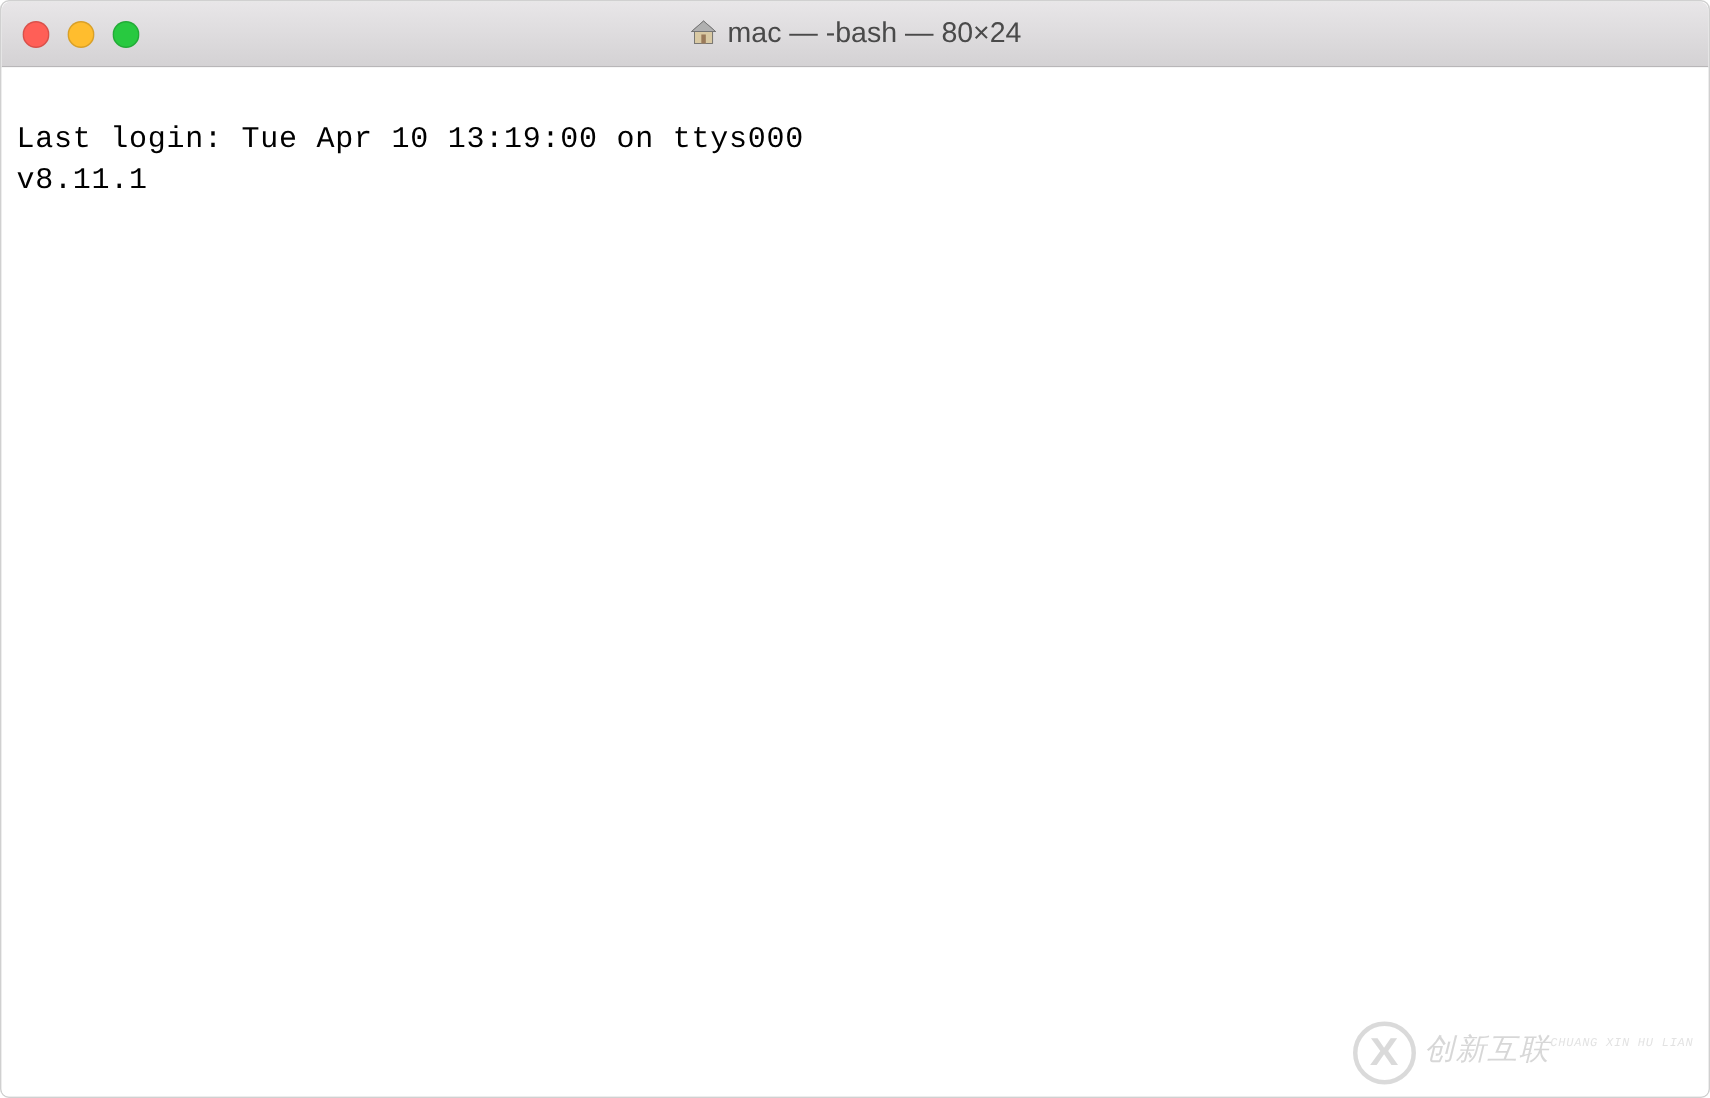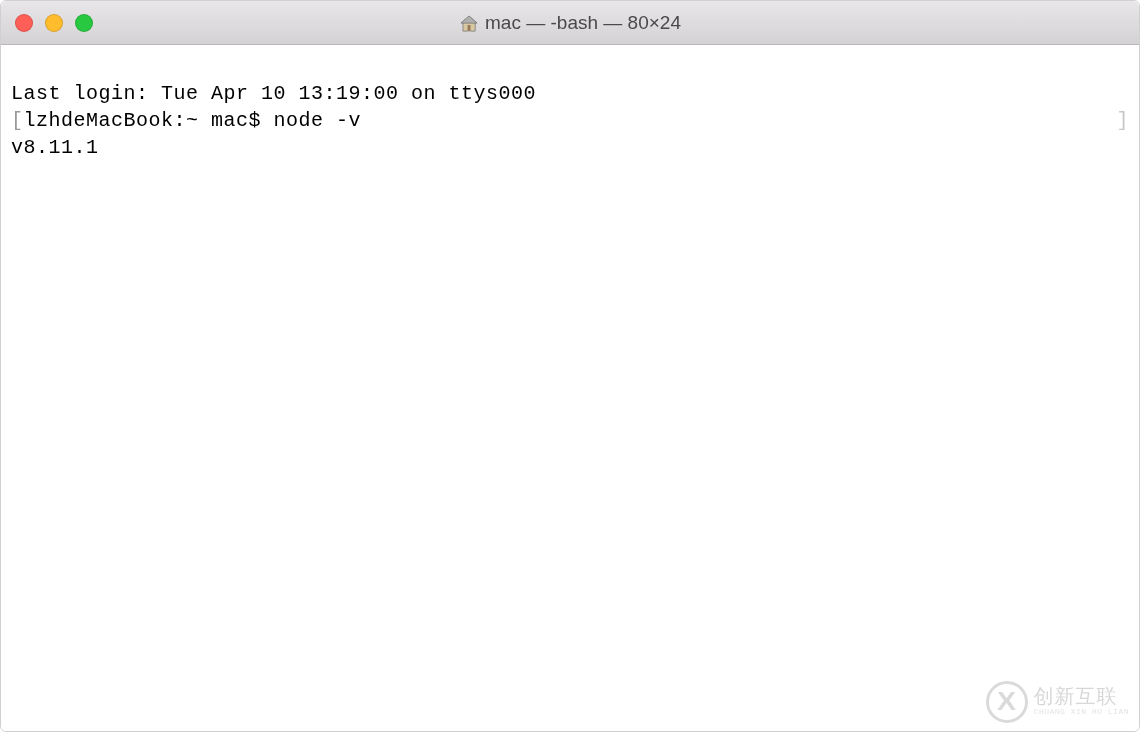--- a/index.html
+++ b/index.html
@@ -39,21 +39,21 @@
       border: 0.5px solid rgba(0,0,0,0.15);
     }
     .close-btn { background: #ff5f57; }
     .minimize-btn { background: #ffbd2e; }
     .zoom-btn { background: #28c940; }
     .title-area {
       position: absolute;
       left: 50%;
       transform: translateX(-50%);
       display: flex;
-      align-items: flex-end;
+      align-items: flex-start;
       gap: 6px;
       color: #4a4a4a;
       font-size: 19px;
     }
     .home-icon {
       width: 20px;
       height: 20px;
       display: inline-flex;
       align-items: center;
       justify-content: center;
@@ -121,22 +121,23 @@
     }
     .logo-x {
       color: #bdbdbd;
       font-size: 26px;
       font-weight: bold;
       font-family: sans-serif;
       transform: scaleX(1.1);
     }
     .logo-text {
       display: flex;
-      flex-direction: column;
+      flex-direction: row;
       line-height: 1;
+      font-style: italic;
     }
     .logo-main {
       color: #b8b8b8;
       font-size: 20px;
       font-weight: 500;
       letter-spacing: 1px;
     }
     .logo-sub {
       color: #cccccc;
       font-size: 8px;
@@ -159,21 +160,21 @@
         <rect x="4" y="9" width="12" height="8" fill="#d9c9a3" stroke="#6a6a6a" stroke-width="0.5"></rect>
         <path d="M10 2 L2 9 L18 9 Z" fill="#b0b0b0" stroke="#6a6a6a" stroke-width="0.5"></path>
         <rect x="8.5" y="11" width="3" height="6" fill="#9a7a5a"></rect>
       </svg>
     </span>
     <span>mac — -bash — 80×24</span>
   </div>
 </div>
 
 <div class="terminal-body">
-<span class="line">Last login: Tue Apr 10 13:19:00 on ttys000</span><span class="line"><span class="bracket">[</span><span>lzhdeMacBook:~ mac$ </span><span>node -v</span><span class="bracket-right">]</span></span><span class="line">v8.11.1</span>
+<span class="line">Last login: Tue Apr 10 13:19:00 on ttys000</span><span class="line">v8.11.1</span>
   <div class="logo-watermark">
     <div class="logo-circle">
       <span class="logo-x">X</span>
     </div>
     <div class="logo-text">
       <span class="logo-main">创新互联</span>
       <span class="logo-sub">CHUANG XIN HU LIAN</span>
     </div>
   </div>
 </div>

